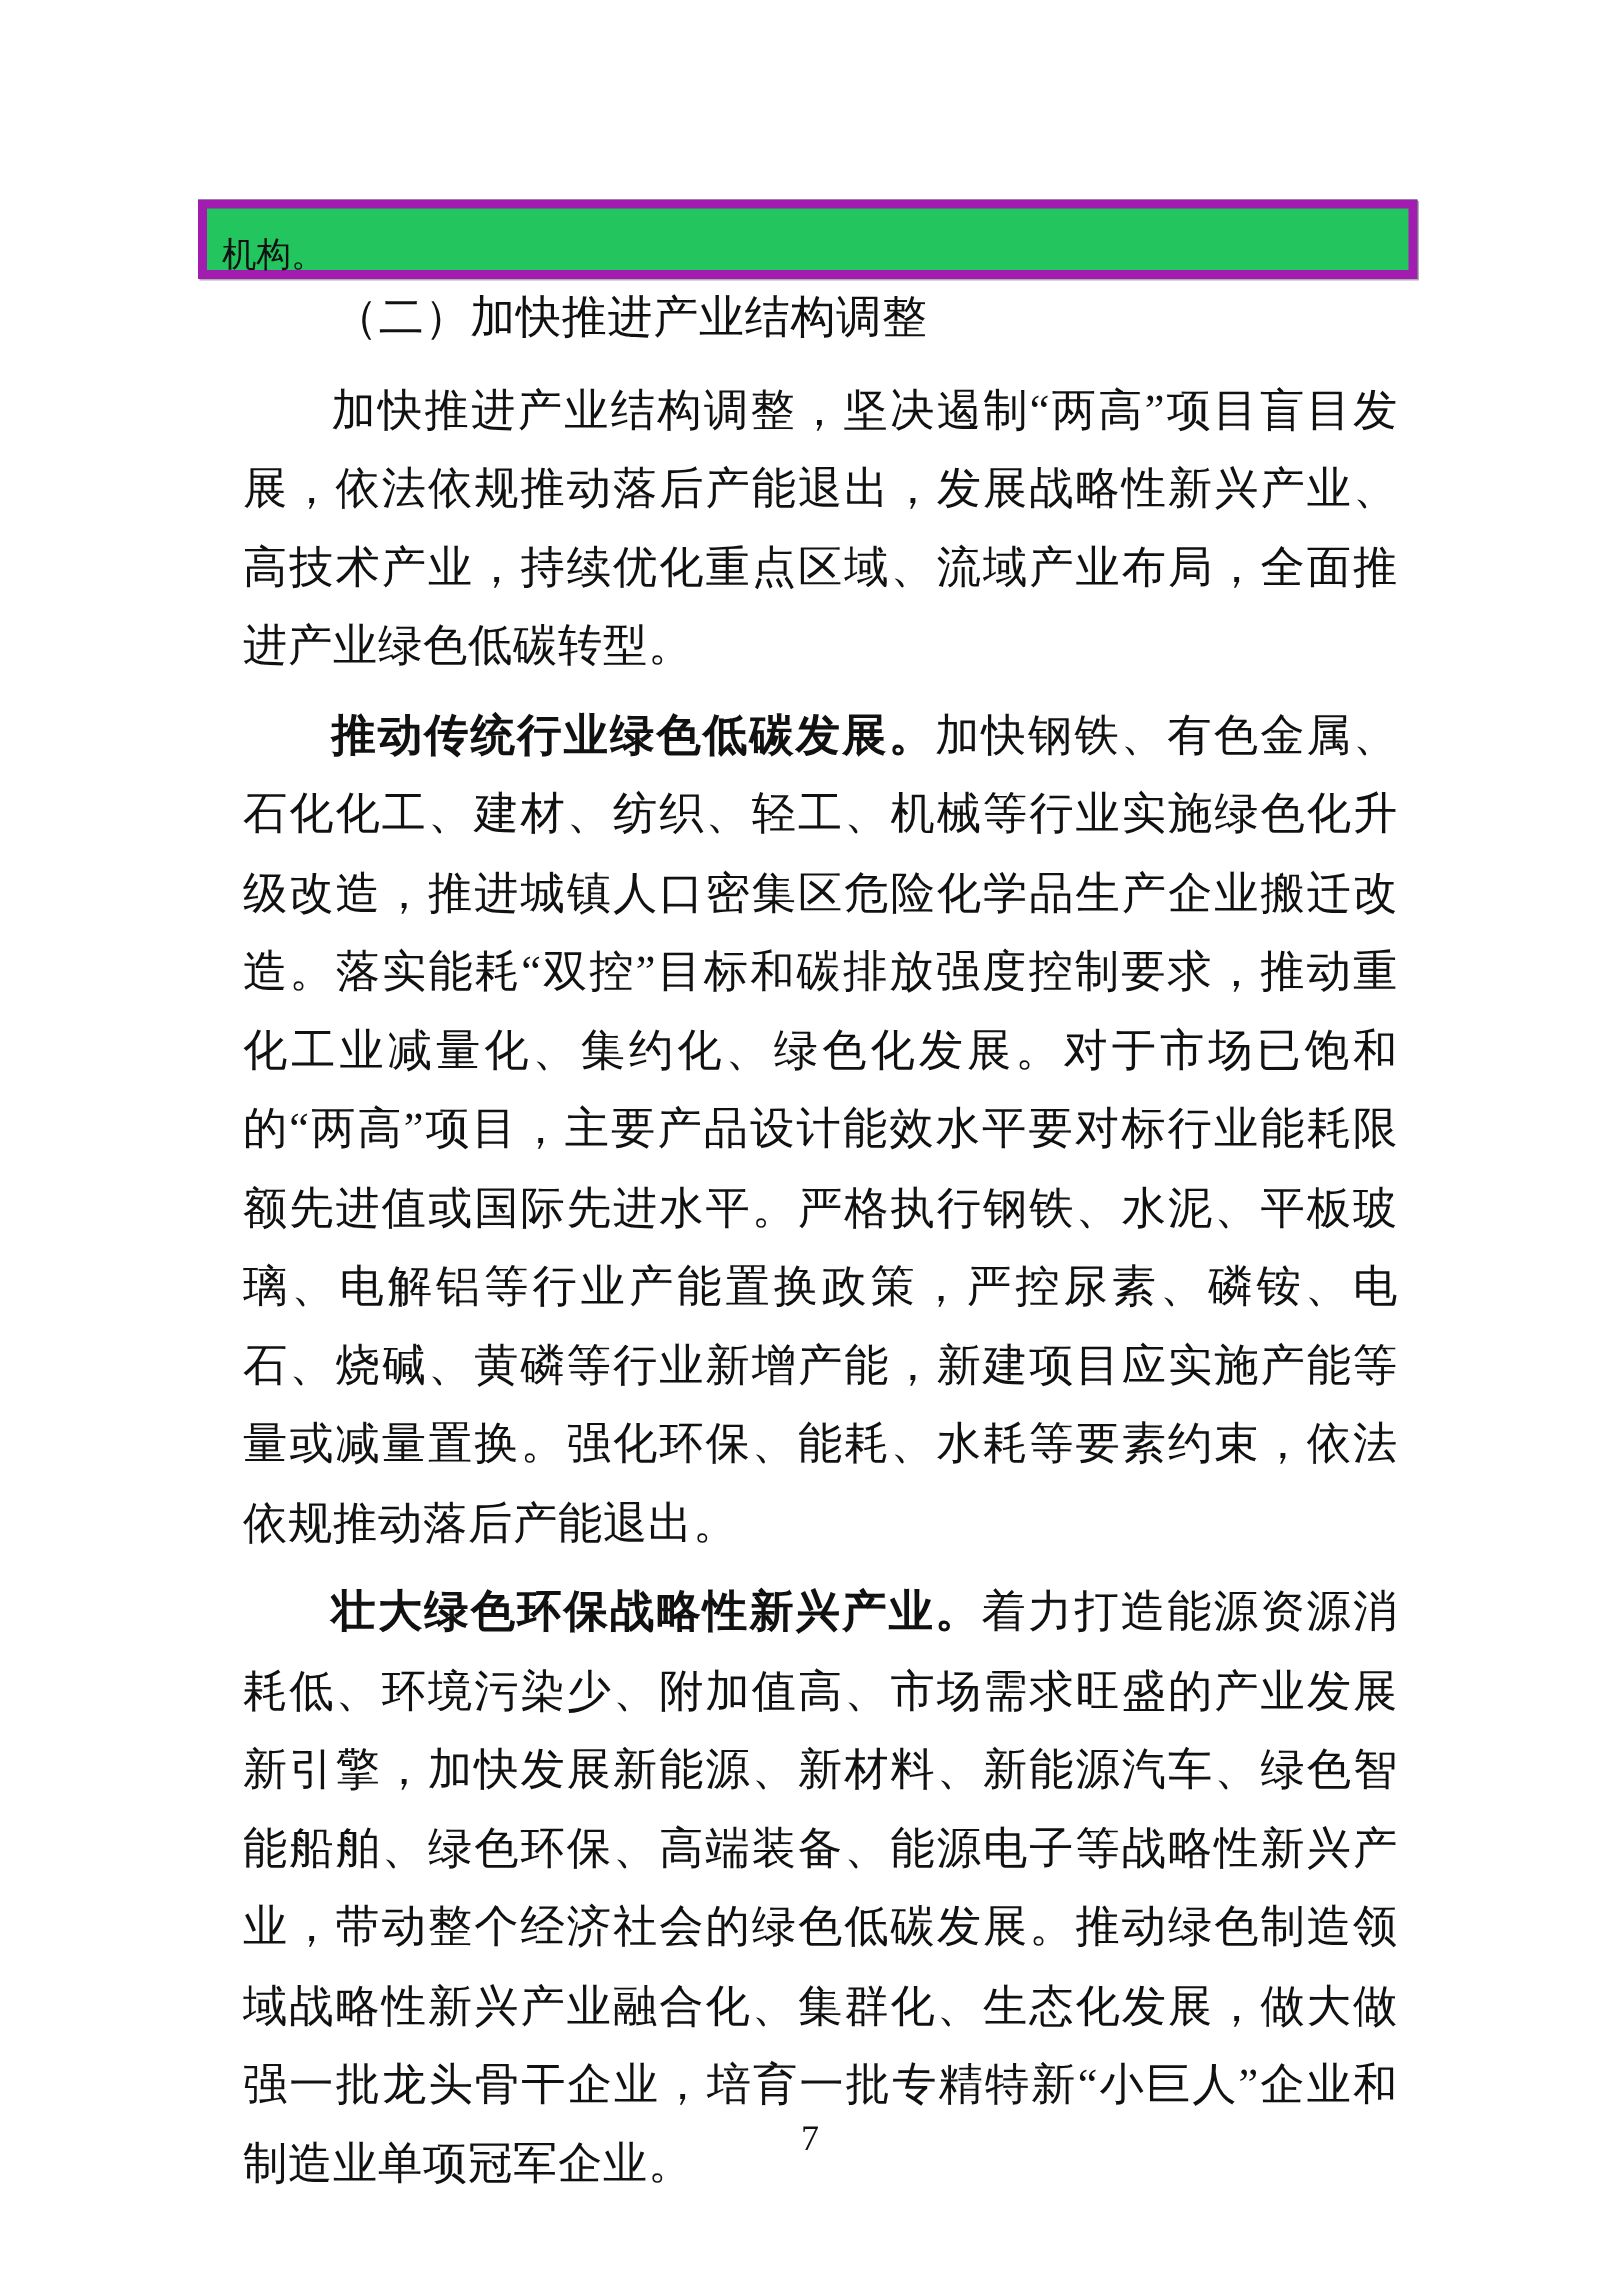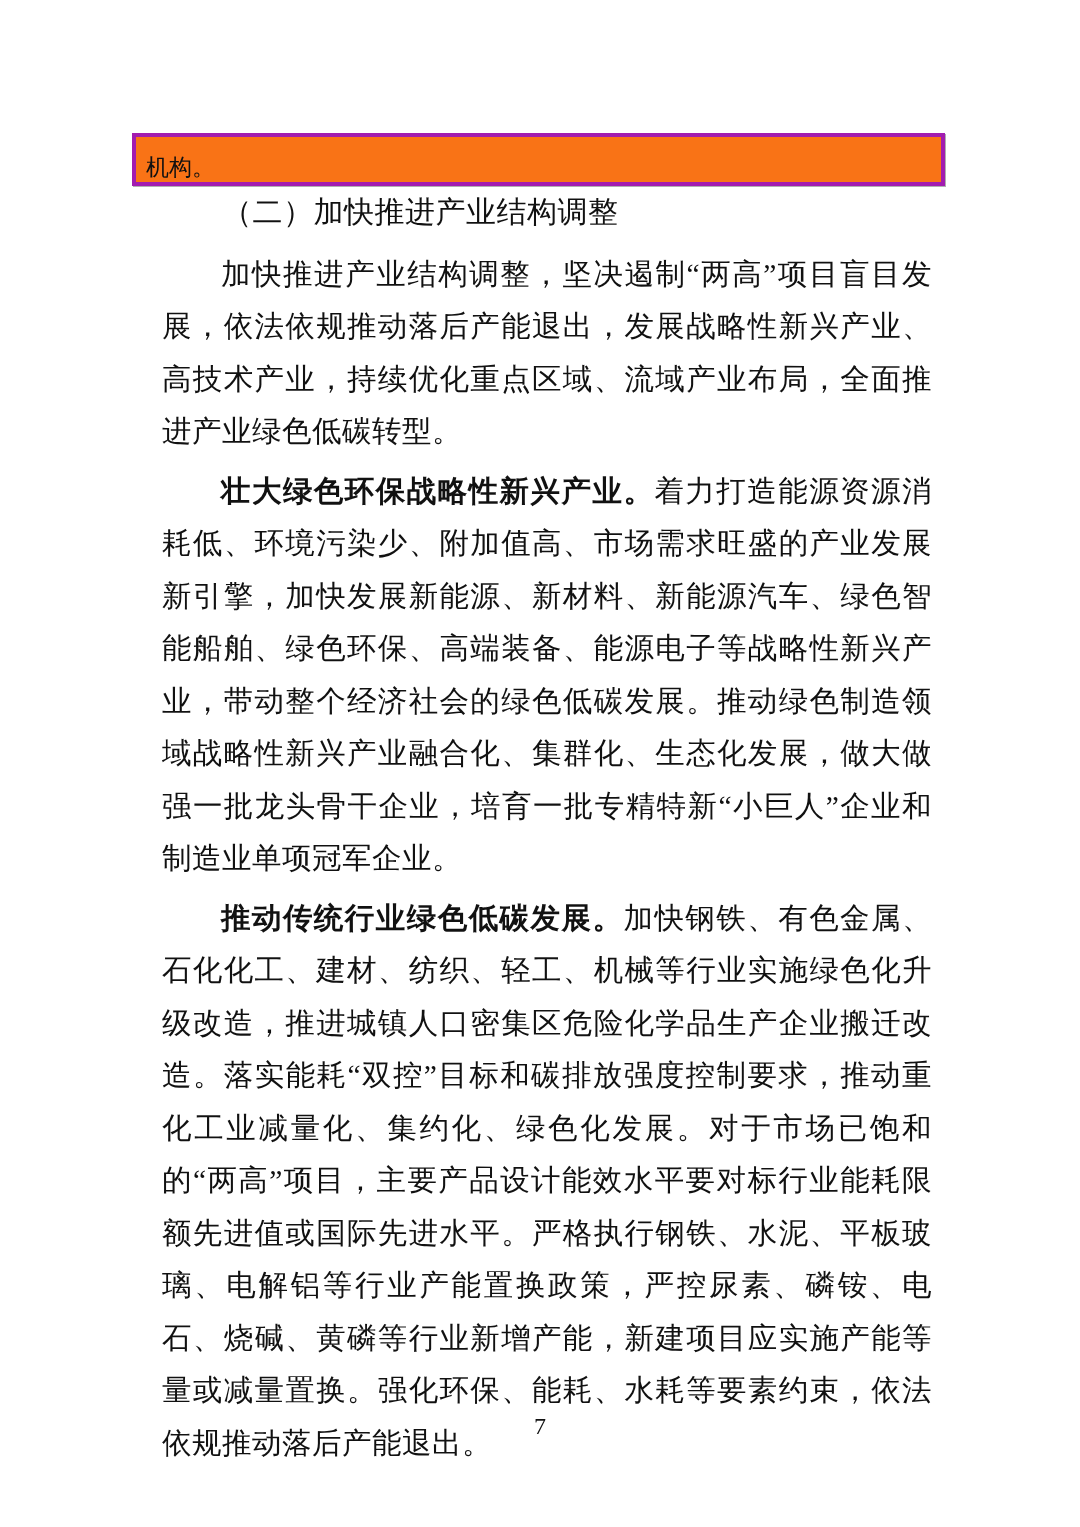--- a/index.html
+++ b/index.html
@@ -13,23 +13,23 @@
     font-family: "Liberation Serif", "DejaVu Serif", serif;
     color: #111111;
     overflow: hidden;
   }
   .carryover-box {
     position: absolute;
     left: 132px;
     top: 133px;
     width: 813px;
     height: 53px;
-    border: 4px solid #a21caf;
+    border: 6px solid #a21caf;
     box-shadow: 1px 1px 0 #b0b0b0;
-    background: #f97316;
+    background: #22c55e;
     padding: 17px 10px 0 10px;
     font-size: 23px;
     line-height: 28px;
   }
   .content {
     position: absolute;
     left: 162px;
     top: 186px;
     width: 770px;
     font-size: 29.5px;
@@ -73,24 +73,24 @@
 
   <div class="content">
 
     <h2 class="section-heading">（二）加快推进产业结构调整</h2>
 
     <p class="para">
       <span class="lead"></span><span>加快推进产业结构调整，坚决遏制“两高”项目盲目发展，依法依规推动落后产能退出，发展战略性新兴产业、高技术产业，持续优化重点区域、流域产业布局，全面推进产业绿色低碳转型。</span>
     </p>
 
     <p class="para">
-      <span class="lead">壮大绿色环保战略性新兴产业。</span><span>着力打造能源资源消耗低、环境污染少、附加值高、市场需求旺盛的产业发展新引擎，加快发展新能源、新材料、新能源汽车、绿色智能船舶、绿色环保、高端装备、能源电子等战略性新兴产业，带动整个经济社会的绿色低碳发展。推动绿色制造领域战略性新兴产业融合化、集群化、生态化发展，做大做强一批龙头骨干企业，培育一批专精特新“小巨人”企业和制造业单项冠军企业。</span>
+      <span class="lead">推动传统行业绿色低碳发展。</span><span>加快钢铁、有色金属、石化化工、建材、纺织、轻工、机械等行业实施绿色化升级改造，推进城镇人口密集区危险化学品生产企业搬迁改造。落实能耗“双控”目标和碳排放强度控制要求，推动重化工业减量化、集约化、绿色化发展。对于市场已饱和的“两高”项目，主要产品设计能效水平要对标行业能耗限额先进值或国际先进水平。严格执行钢铁、水泥、平板玻璃、电解铝等行业产能置换政策，严控尿素、磷铵、电石、烧碱、黄磷等行业新增产能，新建项目应实施产能等量或减量置换。强化环保、能耗、水耗等要素约束，依法依规推动落后产能退出。</span>
     </p>
 
     <p class="para">
-      <span class="lead">推动传统行业绿色低碳发展。</span><span>加快钢铁、有色金属、石化化工、建材、纺织、轻工、机械等行业实施绿色化升级改造，推进城镇人口密集区危险化学品生产企业搬迁改造。落实能耗“双控”目标和碳排放强度控制要求，推动重化工业减量化、集约化、绿色化发展。对于市场已饱和的“两高”项目，主要产品设计能效水平要对标行业能耗限额先进值或国际先进水平。严格执行钢铁、水泥、平板玻璃、电解铝等行业产能置换政策，严控尿素、磷铵、电石、烧碱、黄磷等行业新增产能，新建项目应实施产能等量或减量置换。强化环保、能耗、水耗等要素约束，依法依规推动落后产能退出。</span>
+      <span class="lead">壮大绿色环保战略性新兴产业。</span><span>着力打造能源资源消耗低、环境污染少、附加值高、市场需求旺盛的产业发展新引擎，加快发展新能源、新材料、新能源汽车、绿色智能船舶、绿色环保、高端装备、能源电子等战略性新兴产业，带动整个经济社会的绿色低碳发展。推动绿色制造领域战略性新兴产业融合化、集群化、生态化发展，做大做强一批龙头骨干企业，培育一批专精特新“小巨人”企业和制造业单项冠军企业。</span>
     </p>
 
   </div>
 
   <div class="page-number">7</div>
 
 </div>
 
 </body></html>

